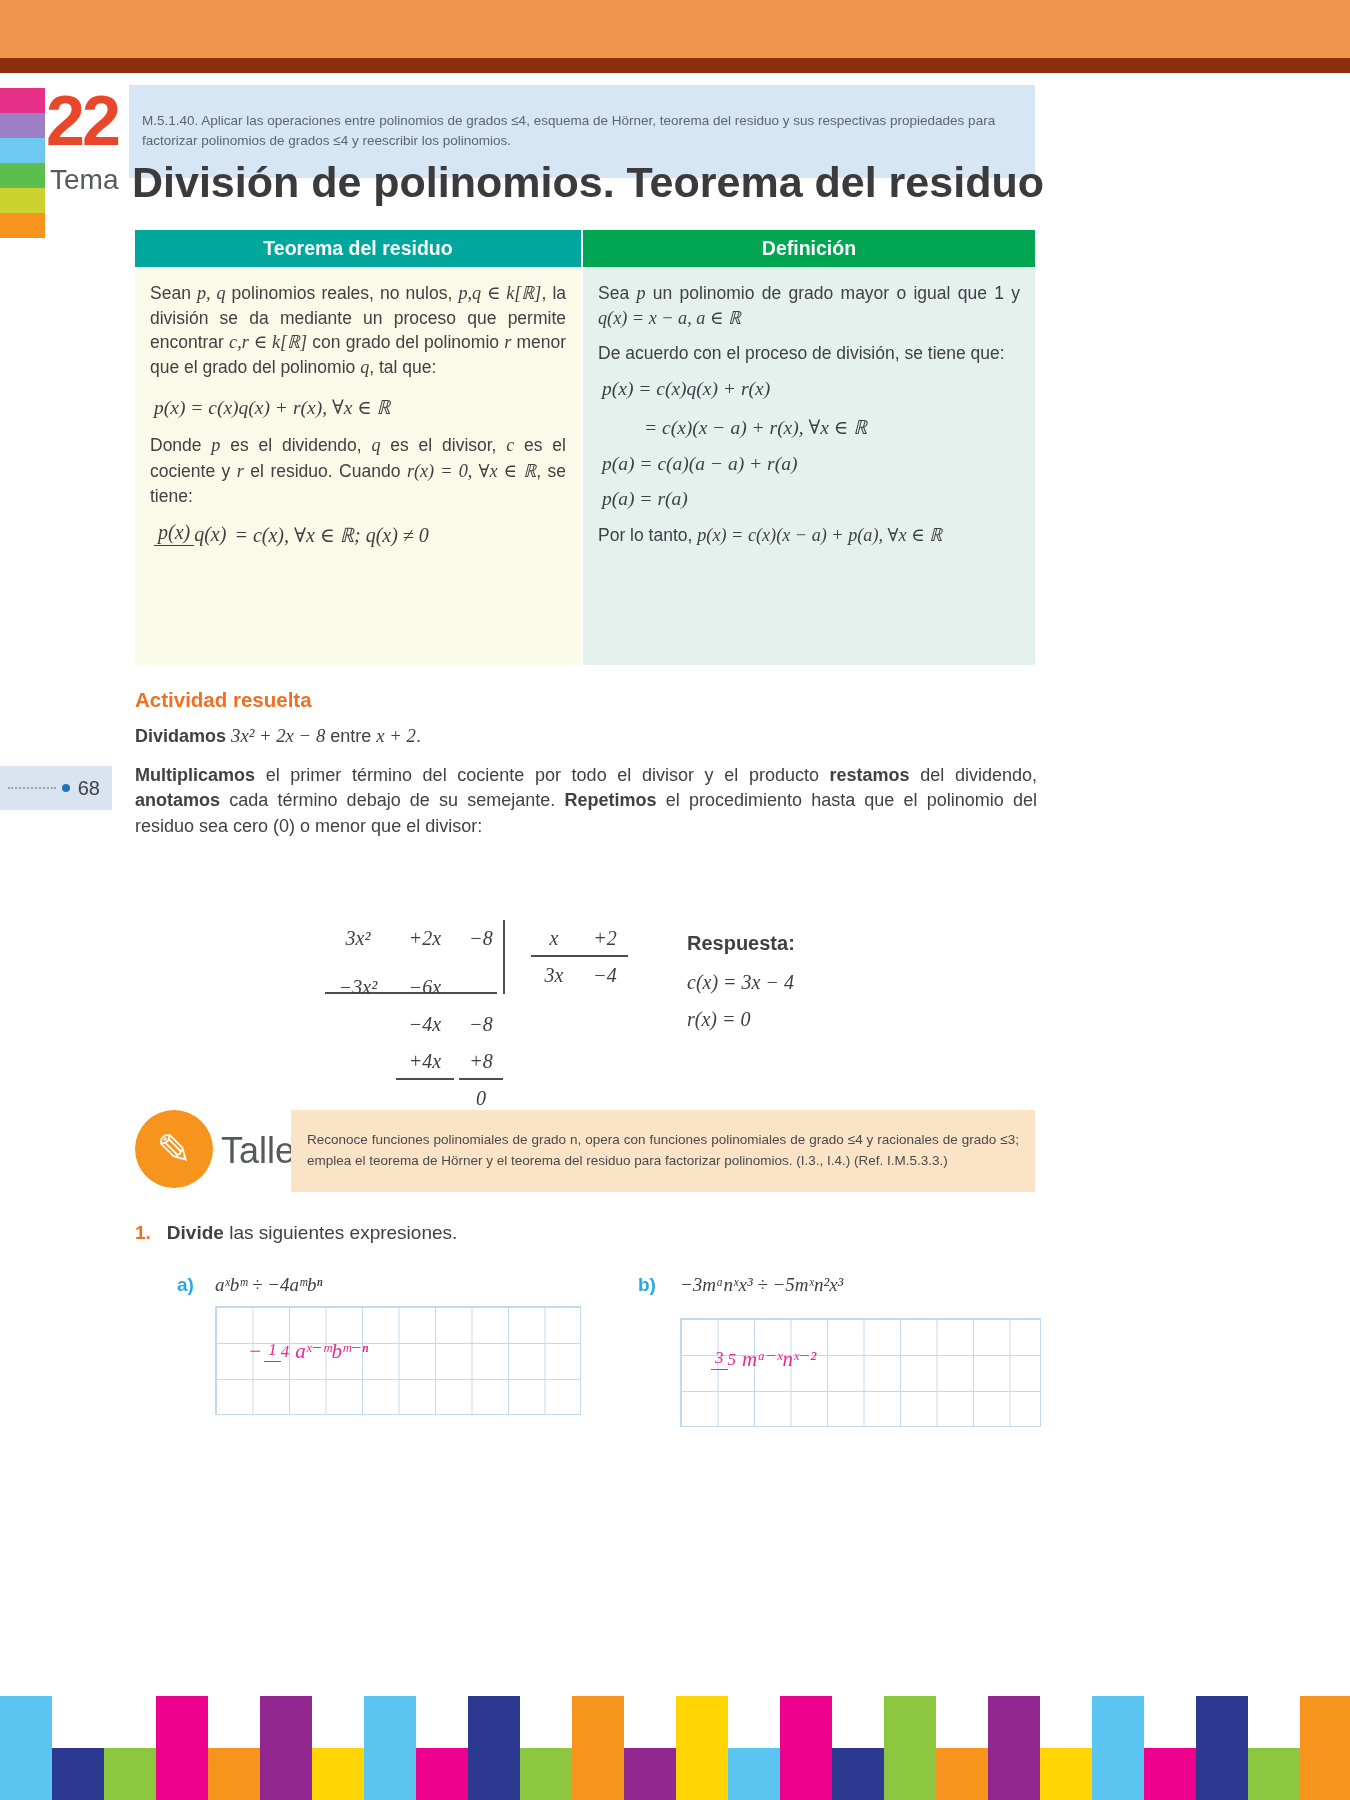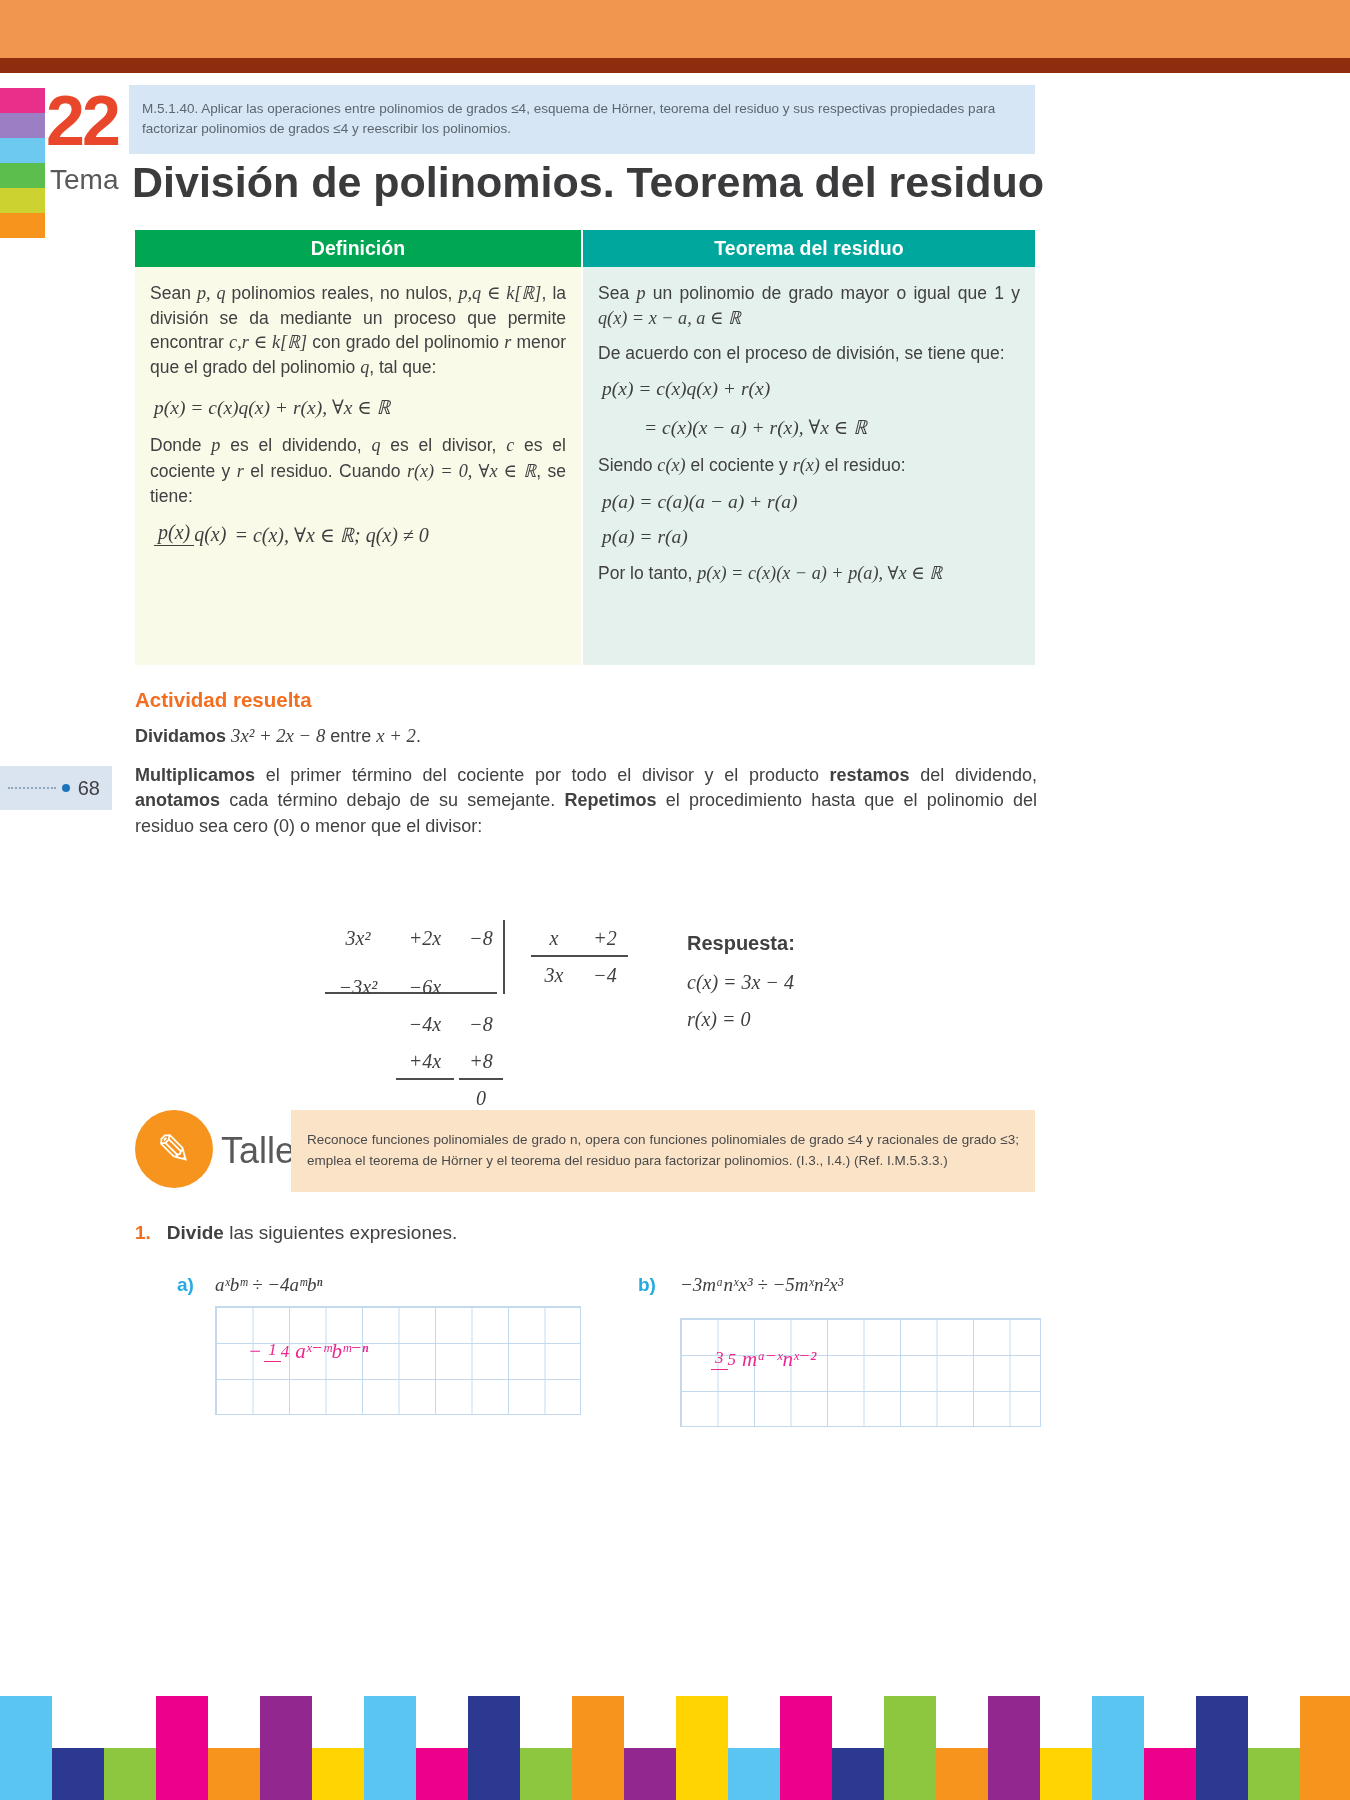--- a/index.html
+++ b/index.html
@@ -14,21 +14,21 @@
 
   
   .tema-tabs  { position:absolute; left:0; top:88px; width:45px; }
   .tab-square { width:45px; height:25px; }
   .tema-number{ position:absolute; left:46px; top:86px; font-size:70px; font-weight:700; line-height:1;
                 letter-spacing:-3px; color:var(--tema-number-red,#E8472B); }
   .tema-label { position:absolute; left:50px; top:164px; font-size:28px; color:#58595B; }
 
   .standard-box{ position:absolute; left:129px; top:85px; width:906px; min-height:56px;
                  background:var(--standard-box-bg,#D7E6F4); color:#5B6670;
-                 font-size:13.5px; line-height:1.5; padding:14px 13px; }
+                 font-size:13.5px; line-height:1.5; padding:26px 13px; }
 
   .title { position:absolute; left:132px; top:158px; font-size:43px; font-weight:700; color:#3B3B3D; }
 
   
   .def-table { position:absolute; left:135px; top:230px; width:900px;
                display:grid; grid-template-columns:446px 452px; column-gap:2px; }
   .dt-head { height:37px; display:flex; align-items:center; justify-content:center;
              color:#fff; font-weight:700; font-size:19.5px; }
   .dt-def  { background:var(--header-definition-green,#00A651); }
   .dt-theo { background:var(--header-theorem-teal,#00A79D); }
@@ -139,42 +139,41 @@
       <div class="tab-square" style="background: rgb(247, 148, 29);"></div>
     </div>
   <div class="tema-number">22</div>
   <div class="tema-label">Tema</div>
 
   <div class="standard-box">M.5.1.40. Aplicar las operaciones entre polinomios de grados ≤4, esquema de Hörner, teorema del residuo y sus respectivas propiedades para factorizar polinomios de grados ≤4 y reescribir los polinomios.</div>
 
   <h1 class="title">División de polinomios. Teorema del residuo</h1>
 
   <section class="def-table">
+    <div class="dt-head dt-theo">Teorema del residuo</div>
     <div class="dt-head dt-def">Definición</div>
-    <div class="dt-head dt-theo">Teorema del residuo</div>
 
     <div class="dt-body dt-def-body">
       <p class="tpar"><span>Sean </span><span class="s-i">p, q</span><span> polinomios reales, no nulos,  </span><span class="s-i">p,q ∈ k[ℝ]</span><span>, la división se da mediante un proceso que permite encontrar  </span><span class="s-i">c,r ∈ k[ℝ]</span><span>  con grado del polinomio </span><span class="s-i">r</span><span> menor que el grado del polinomio </span><span class="s-i">q</span><span>, tal que:</span></p>
       <p class="fm">p(x) = c(x)q(x) + r(x),   ∀x ∈ ℝ</p>
       <p class="tpar"><span>Donde </span><span class="s-i">p</span><span> es el dividendo, </span><span class="s-i">q</span><span> es el divisor, </span><span class="s-i">c</span><span> es el cociente y </span><span class="s-i">r</span><span> el residuo. Cuando  </span><span class="s-i">r(x) = 0,  ∀x ∈ ℝ</span><span>, se tiene:</span></p>
       <div class="fm frac-line">
         <span class="frac">
           <span class="fnum">p(x)</span>
           <span class="fden">q(x)</span>
         </span>
         <span>= c(x),   ∀x ∈ ℝ;   q(x) ≠ 0</span>
       </div>
     </div>
 
     <div class="dt-body dt-theo-body">
       <p class="tpar"><span>Sea </span><span class="s-i">p</span><span> un polinomio de grado mayor o igual que 1 y  </span><span class="s-i">q(x) = x − a,  a ∈ ℝ</span></p>
       <p class="tpar">De acuerdo con el proceso de división, se tiene que:</p>
       <p class="fm">p(x) = c(x)q(x) + r(x)</p>
       <p class="fm fm-indent">= c(x)(x − a) + r(x),   ∀x ∈ ℝ</p>
-      <p class="tpar"><span>Siendo </span><span class="s-i">c(x)</span><span> el cociente y </span><span class="s-i">r(x)</span><span> el residuo:</span></p>
       <p class="fm">p(a) = c(a)(a − a) + r(a)</p>
       <p class="fm">p(a) = r(a)</p>
       <p class="tpar"><span>Por lo tanto,  </span><span class="s-i">p(x) = c(x)(x − a) + p(a),  ∀x ∈ ℝ</span></p>
     </div>
   </section>
 
   <section class="activity">
     <h2 class="act-head">Actividad resuelta</h2>
     <p class="apar"><span class="s-b">Dividamos </span><span class="s-i">3x² + 2x − 8</span><span> entre </span><span class="s-i">x + 2</span><span>.</span></p>
     <p class="apar"><span class="s-b">Multiplicamos</span><span> el primer término del cociente por todo el divisor y el producto </span><span class="s-b">restamos</span><span> del dividendo, </span><span class="s-b">anotamos</span><span> cada término debajo de su semejante. </span><span class="s-b">Repetimos</span><span> el procedimiento hasta que el polinomio del residuo sea cero (0) o menor que el divisor:</span></p>

